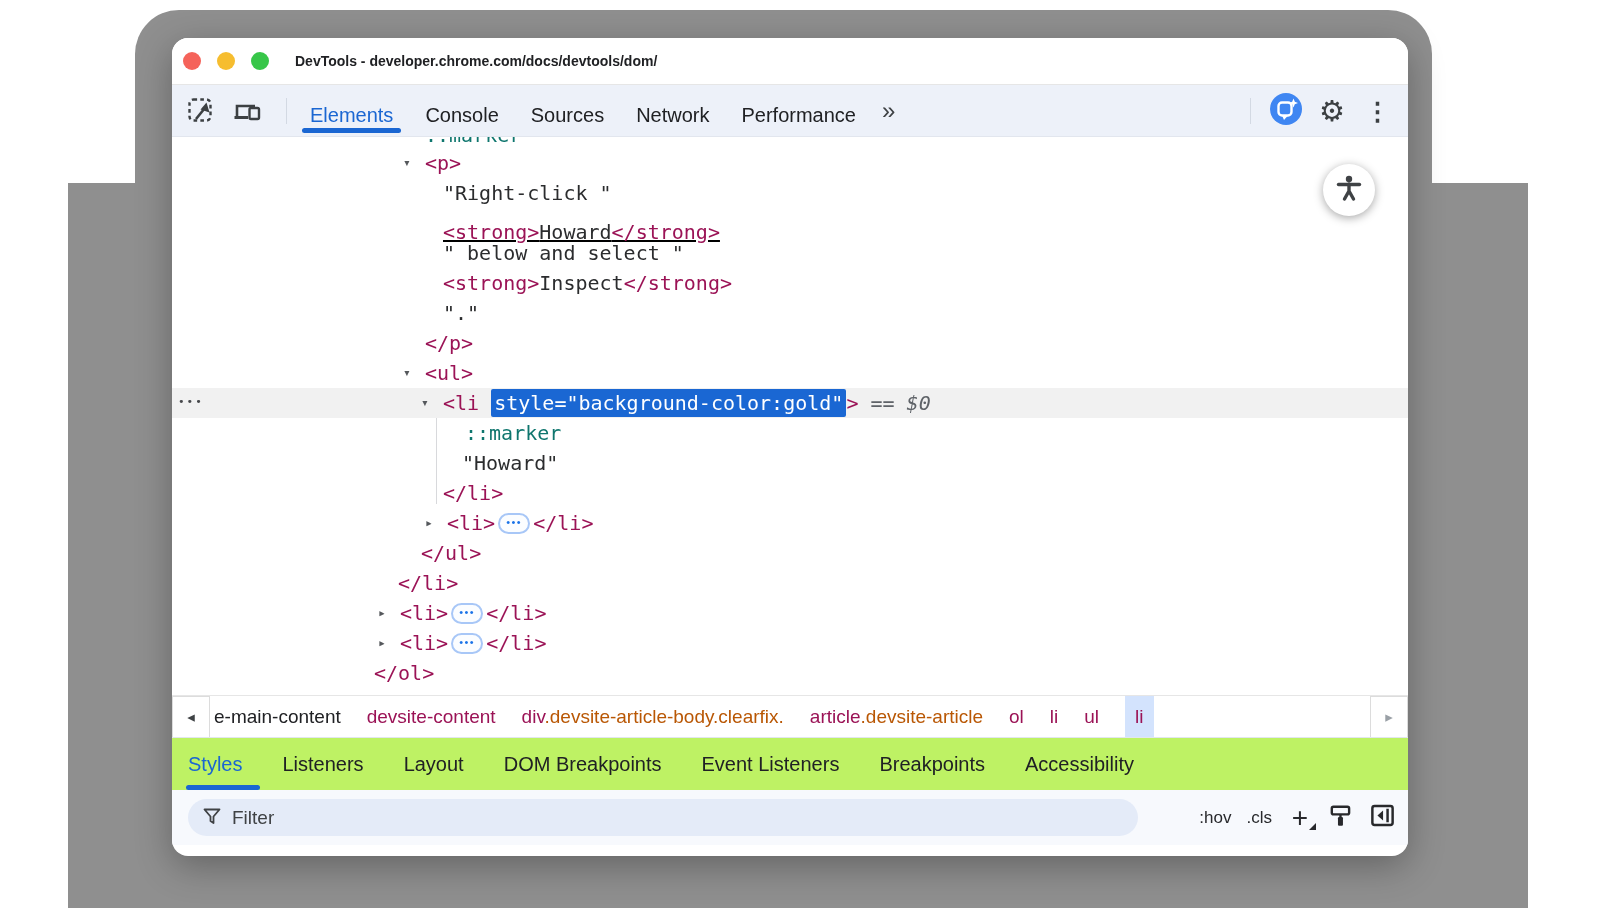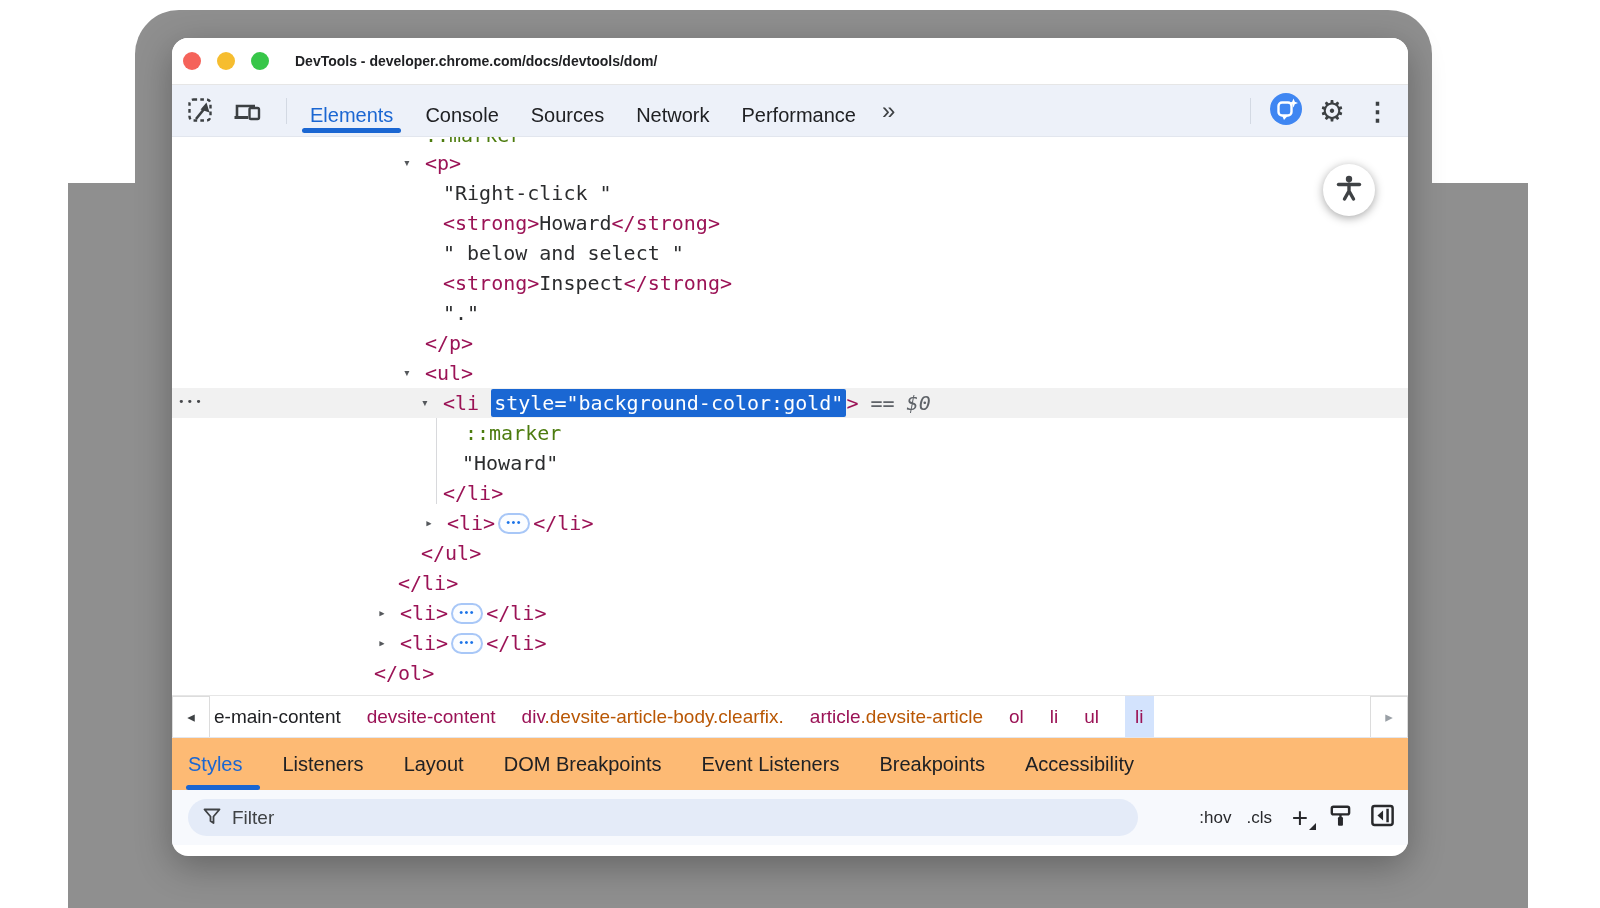--- a/index.html
+++ b/index.html
@@ -42,21 +42,21 @@
 
   
   .tree{position:absolute;left:0;top:99px;width:100%;height:558px;background:#fff;overflow:hidden;
     font-family:"DejaVu Sans Mono",monospace;font-size:20px;}
   .line{position:absolute;left:0;right:0;height:30px;line-height:30px;white-space:pre;}
   .line .arrow{position:absolute;top:0;font-size:13px;color:#55585c;line-height:30px;}
   .line.sel-row{background:#f1f1f1;}
   .row-dots{position:absolute;left:6px;top:0;font-size:11px;letter-spacing:2px;color:#46484b;line-height:28px;}
   .sg-tag{color:#9b1356;}
   .sg-text{color:#2b2c2e;}
-  .sg-pseudo{color:#4d7c0f;}
+  .sg-pseudo{color:#0f766e;}
   .sg-sel{color:#ffffff;background:#1a67d3;padding:2px 3px;border-radius:2px;}
   .sg-dim{color:#5f6368;}
   .sg-dollar{color:#5f6368;font-style:italic;}
   .pill{display:inline-block;vertical-align:middle;height:17px;line-height:15px;padding:0 6px;
     border:2px solid #a8c7f7;border-radius:11px;background:#fbfdff;margin:0 3px 3px 3px;}
   .pill span{display:block;font-size:11px;letter-spacing:1.5px;color:#1a73e8;font-family:"Liberation Sans",sans-serif;}
   .guide{position:absolute;left:264px;top:281px;width:1px;height:86px;background:#d8d9dc;}
 
   
   .crumbs-bar{position:absolute;left:0;top:657px;width:100%;height:42px;background:#fff;
@@ -67,21 +67,21 @@
   .crumb-nav.right{right:0;color:#9aa0a6;}
   .crumbs{position:absolute;left:42px;top:0;height:42px;display:flex;align-items:center;gap:26px;
     font-size:19px;white-space:nowrap;overflow:hidden;max-width:1150px;}
   .crumb{height:42px;line-height:42px;}
   .crumb.selected{background:#d3e3fd;padding:0 10px;}
   .cp-plain{color:#202124;}
   .cp-tag{color:#9b1356;}
   .cp-cls{color:#b95704;}
 
   
-  .ptabs{position:absolute;left:0;top:699px;width:100%;height:53px;background:#fdba74;
+  .ptabs{position:absolute;left:0;top:699px;width:100%;height:53px;background:#bef264;
     border-top:1px solid #e2e6ee;box-sizing:border-box;display:flex;align-items:center;padding-left:16px;gap:40px;}
   .ptab{position:relative;height:52px;line-height:52px;font-size:20px;color:#202124;white-space:nowrap;}
   .ptab.active{color:#1a66d2;}
   .ptab.active::after{content:"";position:absolute;left:-2px;right:-18px;bottom:0;height:5px;background:#1a66d2;border-radius:4px;}
 
   
   .filterbar{position:absolute;left:0;top:752px;width:100%;height:55px;background:#f7f9fd;}
   .filter-pill{position:absolute;left:16px;top:9px;width:950px;height:37px;background:#e4ebf8;
     border-radius:19px;display:flex;align-items:center;}
   .funnel{margin-left:14px;}
@@ -151,21 +151,21 @@
         <span class="kebab">⋮</span>
       </div>
     </div>
 
     <div class="tree">
       <div class="guide"></div>
 
     <div class="line" style="top: -17px; padding-left: 253px;"><span class="sg-pseudo">::marker</span></div>
         <div class="line" style="top: 11px; padding-left: 253px;"><span class="arrow" style="left: 231px;">▾</span><span class="sg-tag">&lt;p&gt;</span></div>
         <div class="line" style="top: 41px; padding-left: 271px;"><span class="sg-text">"Right-click "</span></div>
-        <div class="line" style="top: 71px; padding-left: 271px;"><span class="sg-tag">&lt;strong&gt;</span><span class="sg-text">Howard</span><span class="sg-tag">&lt;/strong&gt;</span></div>
+        <div class="line" style="top: 80px; padding-left: 271px; text-decoration: underline;"><span class="sg-tag">&lt;strong&gt;</span><span class="sg-text">Howard</span><span class="sg-tag">&lt;/strong&gt;</span></div>
         <div class="line" style="top: 101px; padding-left: 271px;"><span class="sg-text">" below and select "</span></div>
         <div class="line" style="top: 131px; padding-left: 271px;"><span class="sg-tag">&lt;strong&gt;</span><span class="sg-text">Inspect</span><span class="sg-tag">&lt;/strong&gt;</span></div>
         <div class="line" style="top: 161px; padding-left: 271px;"><span class="sg-text">"."</span></div>
         <div class="line" style="top: 191px; padding-left: 253px;"><span class="sg-tag">&lt;/p&gt;</span></div>
         <div class="line" style="top: 221px; padding-left: 253px;"><span class="arrow" style="left: 231px;">▾</span><span class="sg-tag">&lt;ul&gt;</span></div>
         <div class="line sel-row" style="top: 251px; padding-left: 271px;"><span class="row-dots">•••</span><span class="arrow" style="left: 249px;">▾</span><span class="sg-tag">&lt;li </span><span class="sg-sel">style="background-color:gold"</span><span class="sg-tag">&gt;</span><span class="sg-dim"> == </span><span class="sg-dollar">$0</span></div>
         <div class="line" style="top: 281px; padding-left: 293px;"><span class="sg-pseudo">::marker</span></div>
         <div class="line" style="top: 311px; padding-left: 290px;"><span class="sg-text">"Howard"</span></div>
         <div class="line" style="top: 341px; padding-left: 271px;"><span class="sg-tag">&lt;/li&gt;</span></div>
         <div class="line" style="top: 371px; padding-left: 275px;"><span class="arrow" style="left: 253px;">▸</span><span class="sg-tag">&lt;li&gt;</span><span class="pill"><span>•••</span></span><span class="sg-tag">&lt;/li&gt;</span></div>

